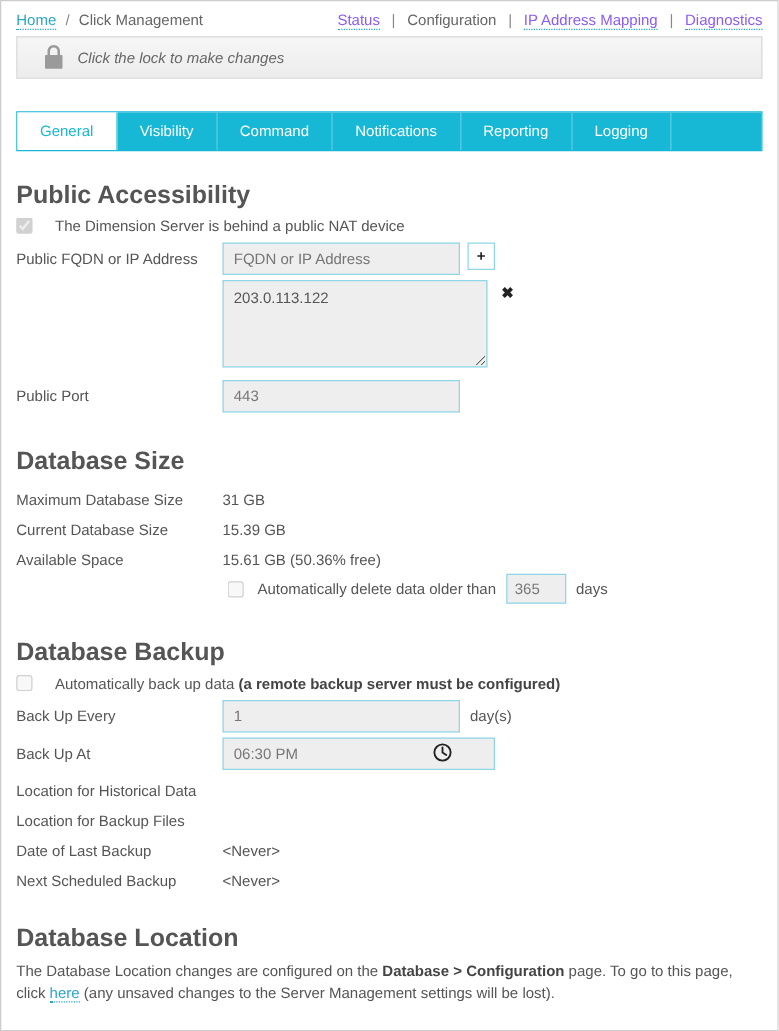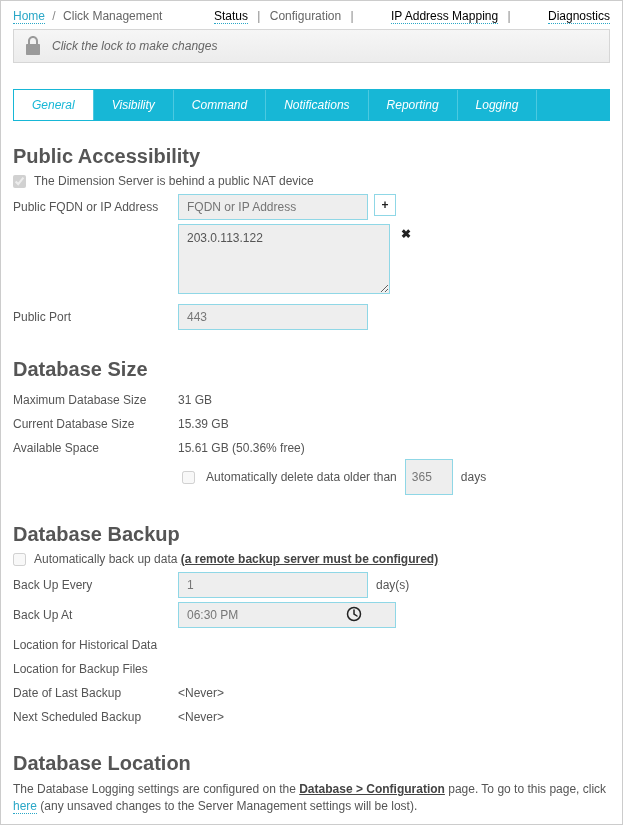--- a/index.html
+++ b/index.html
@@ -21,62 +21,61 @@
   }
   .topbar {
     display: flex;
     justify-content: space-between;
     align-items: center;
     padding-bottom: 6px;
   }
   .breadcrumb a { color: #2aa7c7; text-decoration: none; border-bottom: 1px dotted #2aa7c7; }
   .breadcrumb .sep { color: #888; margin: 0 4px; }
   .breadcrumb .current { color: #666; }
-  .topnav a { color: #000000; text-decoration: none; border-bottom: 1px dotted #2aa7c7; margin-left: 28px; }
+  .topnav a { color: #8b5cf6; text-decoration: none; border-bottom: 1px dotted #2aa7c7; }
   .topnav .sep { color: #888; margin: 0 6px; }
   .topnav .plain { color: #666; border: none; text-decoration: none;}
   .lockbar {
     border: 1px solid #d6d6d6;
     background: linear-gradient(#f6f6f6,#ececec);
-    padding: 6px 10px;
+    padding: 6px 20px;
     display: flex;
     align-items: center;
     gap: 10px;
     color: #666;
     font-style: italic;
   }
   .lockicon svg { display:block; }
   .tabs {
     display: flex;
     margin-top: 26px;
     border: 1px solid #17b7d6;
   }
   .tab {
     flex: 0 0 auto;
     padding: 8px 18px;
     color: #fff;
     background: #17b7d6;
     border-right: 1px solid #4cc9e0;
     cursor: pointer;
     font-size: 12px;
-    font-style: italic;
   }
   .tab.active {
     background: #fff;
     color: #17b7d6;
   }
   .tab.spacer { flex:1; border-right:none; cursor:default;}
   .section { padding: 6px 0 0 0; }
   h2 {
     font-weight: 700;
     font-size: 20px;
     color: #555;
     margin: 18px 0 6px 0;
   }
-  .chkrow { display:flex; align-items:flex-end; gap:8px; margin:2px 0 6px 0;}
+  .chkrow { display:flex; align-items:flex-start; gap:18px; margin:2px 0 6px 0;}
   .chkrow input[type=checkbox]{ margin:0;}
   .chkrow label { color:#555; }
   .formrow {
     display:flex;
     align-items:flex-start;
     margin: 4px 0;
   }
   .formrow .lbl {
     width: 165px;
     text-align: left;
@@ -117,29 +116,29 @@
   }
   .iconbtn.noborder{ border:none; background:transparent; width:20px;height:20px;}
   .value { padding:6px 0 0 0; color:#555;}
   .inline-group { display:flex; align-items:center; gap:8px;}
   .small-input {
     border:1px solid #8fd7e6;
     background:#eee;
     color:#777;
     padding:4px 6px;
     width:48px;
-    height:36px;
+    height:24px;
     font-family:inherit;
     font-size:12px;
   }
   .timewrap { position:relative; width:190px;}
   .timewrap .clock {
     position:absolute; right:6px; top:4px; color:#333;
   }
-  .bold { font-weight:bold; color:#444;text-decoration:underline;}
+  .bold { font-weight:bold; color:#444;}
   .bodytext { font-size:12px; color:#555; line-height:1.4;}
   .bodytext a{ color:#2aa7c7; text-decoration:none; border-bottom:1px dotted #2aa7c7;}
 </style>
 </head>
 <body>
 
 <div class="frame">
 
   <div class="topbar">
     <div class="breadcrumb">
@@ -276,17 +275,17 @@
     </div>
     <div class="formrow">
       <div class="lbl">Next Scheduled Backup</div>
       <div class="value">&lt;Never&gt;</div>
     </div>
   </div>
 
   <div class="section">
     <h2>Database Location</h2>
     <div class="bodytext">
-      <span>The Database Logging settings are configured on the </span><span class="bold">Database &gt; Configuration</span><span> page. To go to this page, click </span><a href="#">here</a><span> (any unsaved changes to the Server Management settings will be lost).</span>
+      <span>The Database Location changes are configured on the </span><span class="bold">Database &gt; Configuration</span><span> page. To go to this page, click </span><a href="#">here</a><span> (any unsaved changes to the Server Management settings will be lost).</span>
     </div>
   </div>
 
 </div>
 
 </body></html>

